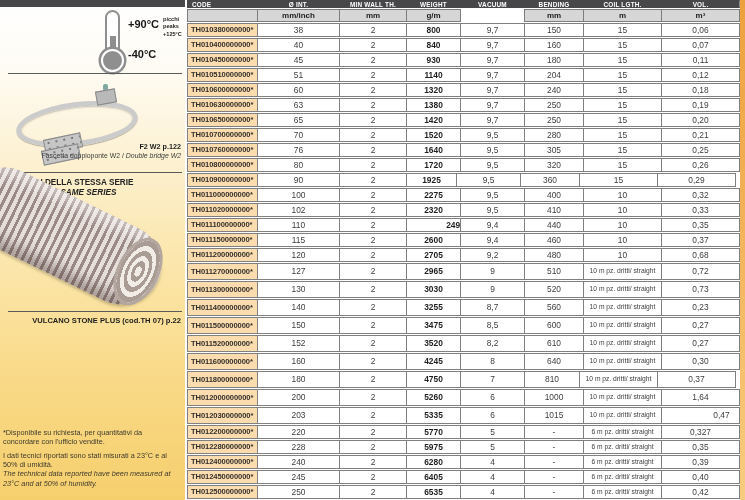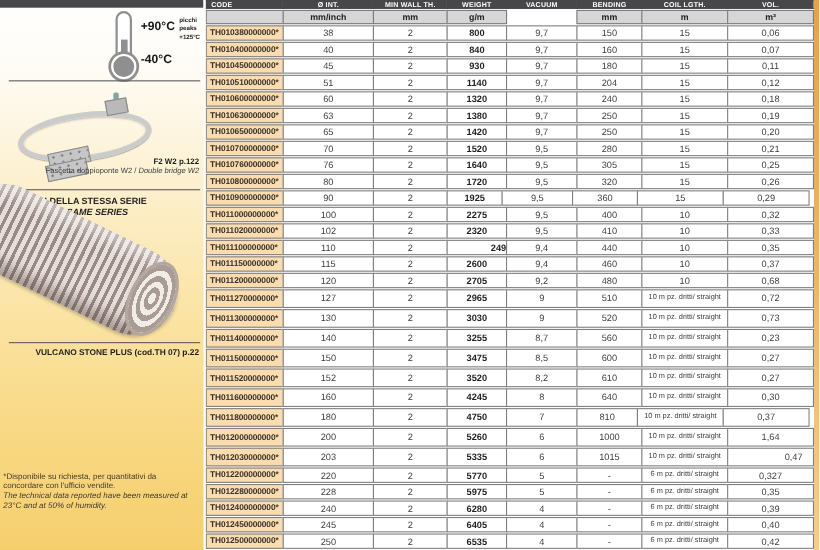--- a/index.html
+++ b/index.html
@@ -140,20 +140,21 @@
     <div class="hose">
       <div class="hose-body">
         <div class="hose-end"></div>
       </div>
     </div>
     <div class="hose-caption">VULCANO STONE PLUS (cod.TH 07) p.22</div>
     <div class="divider div3"></div>
 
     <div class="footnotes">
       <p>*Disponibile su richiesta, per quantitativi da concordare con l'ufficio vendite.</p>
+      <p class="fn-gap">I dati tecnici riportati sono stati misurati a 23°C e al 50% di umidità.</p>
       <p class="fn-en">The technical data reported have been measured at 23°C and at 50% of humidity.</p>
     </div>
   </aside>
 
   <main class="table-area">
     <div class="thead-row">
         <div class="hcell left" style="width: 71px;">CODE</div>
         <div class="hcell" style="width: 83px;">Ø INT.</div>
         <div class="hcell" style="width: 68px;">MIN WALL TH.</div>
         <div class="hcell" style="width: 55px;">WEIGHT</div>

